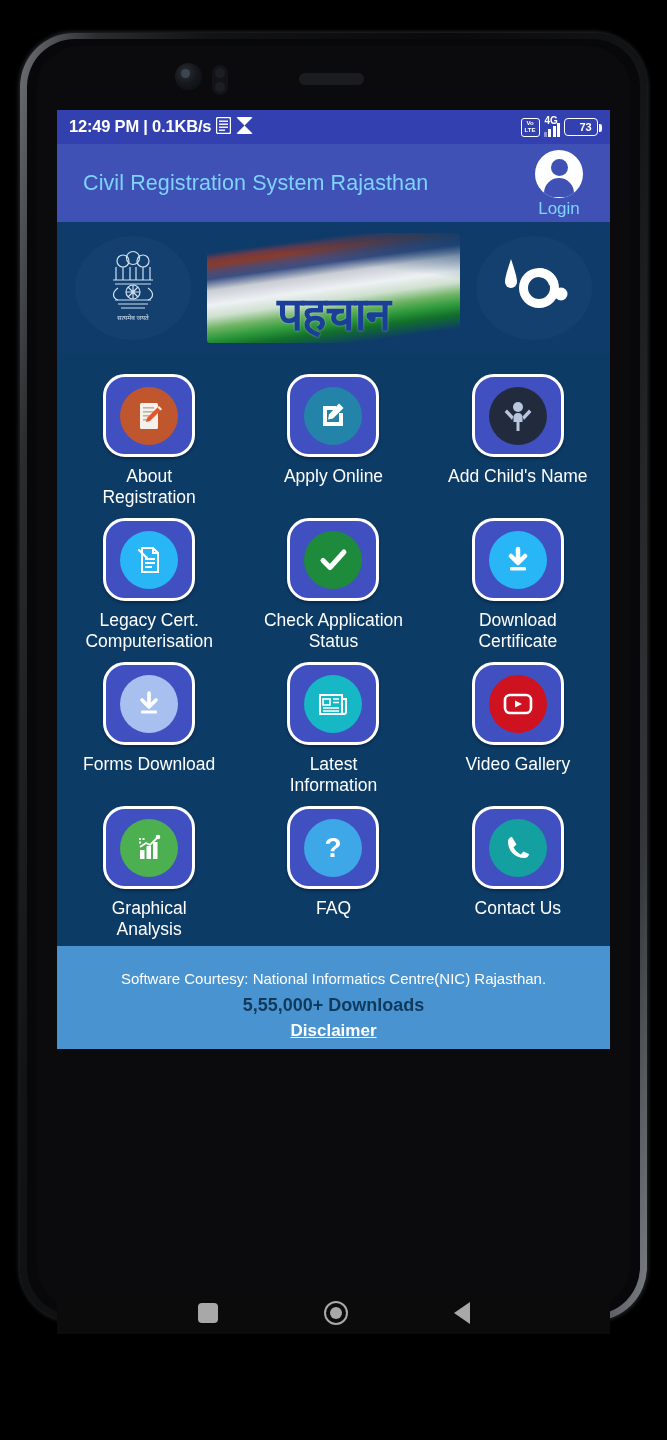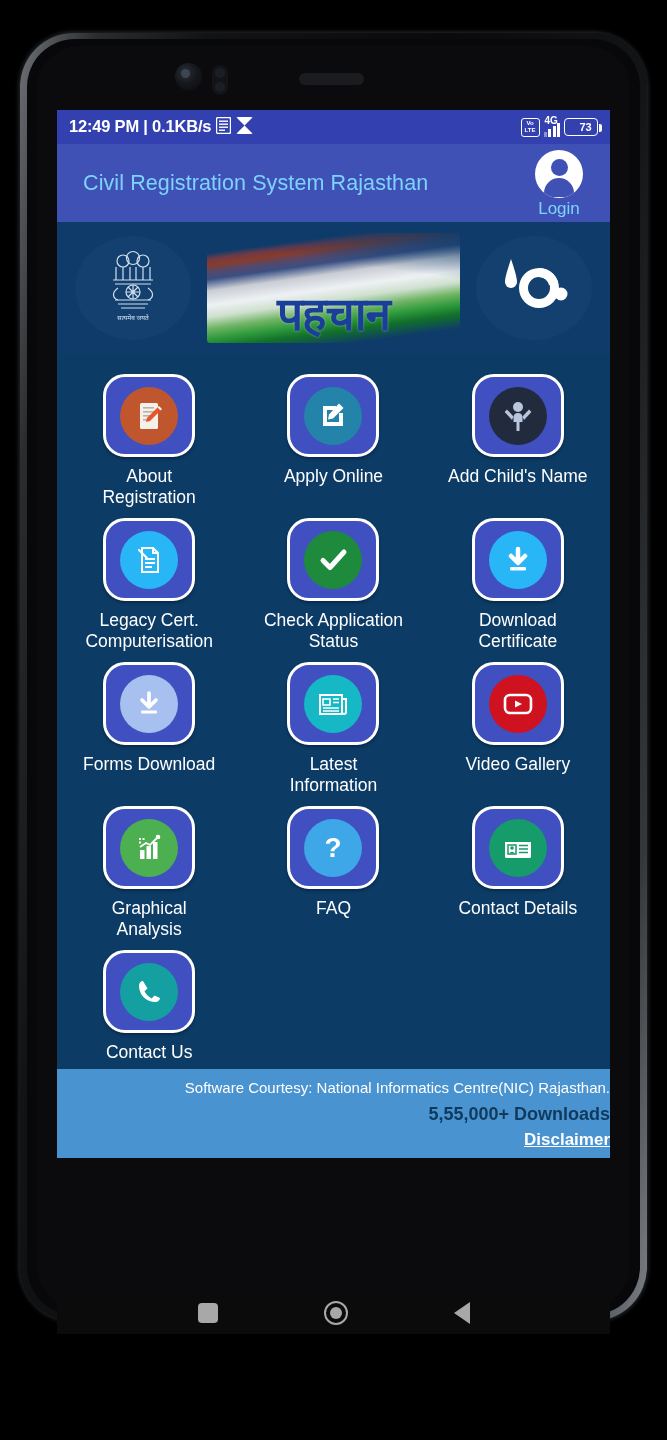--- a/index.html
+++ b/index.html
@@ -159,21 +159,21 @@
     position:relative;
   }
   .tile-icon svg{ display:block; }
   .tile-label{
     margin-top:9px; color:#fff; font-size:17.5px; line-height:21px;
     text-align:center; max-width:140px; word-wrap:break-word;
   }
 
   
   #footer{
-    background:#4a93d1; padding:9px 0 8px; text-align:right; color:#fff;
+    background:#4a93d1; padding:23px 0 8px; text-align:center; color:#fff;
   }
   #footer-courtesy{ font-size:15px; line-height:20px; }
   #footer-downloads{ font-size:18px; font-weight:bold; color:#103a5c; margin-top:6px; }
   #footer-disclaimer{
     font-size:17px; font-weight:bold; color:#fff; text-decoration:underline;
     margin-top:5px; display:inline-block; cursor:pointer;
   }
 
   
   #nav-bar{
@@ -428,35 +428,20 @@
         <div class="tile-icon" style="background:#3da7e8;">
           <svg width="30" height="34" viewBox="0 0 30 34">
               <text x="15" y="26" font-size="28" font-weight="bold" fill="#fff" text-anchor="middle" font-family="'Liberation Sans',sans-serif">?</text>
             </svg>
         </div>
       </div>
       <div class="tile-label">FAQ</div>
     </div>
 
 
-    <div class="tile">
-      <div class="tile-box">
-        <div class="tile-icon" style="background:#169b6b;">
-          <svg width="34" height="28" viewBox="0 0 34 28">
-              <rect x="4" y="4" width="26" height="20" rx="1.5" fill="#fff"></rect>
-              <rect x="4" y="4" width="26" height="4" fill="#169b6b"></rect>
-              <rect x="7" y="11" width="8" height="9" fill="none" stroke="#169b6b" stroke-width="1.5"></rect>
-              <circle cx="11" cy="14" r="1.8" fill="#169b6b"></circle>
-              <path d="M8.3 19.5 a3 3 0 0 1 5.4 0 Z" fill="#169b6b"></path>
-              <path d="M18 11.5 h9 M18 15 h9 M18 18.5 h9" stroke="#169b6b" stroke-width="1.5"></path>
-            </svg>
-        </div>
-      </div>
-      <div class="tile-label">Contact Details</div>
-    </div>
 
     <div class="tile">
       <div class="tile-box">
         <div class="tile-icon" style="background:#14a0a0;">
           <svg width="30" height="30" viewBox="0 0 30 30">
               <path d="M9 4 c-2 0 -4 2 -4 4.5 C5 18 12 25 21.5 25 C24 25 26 23 26 21 l-5.5 -2.5 l-2.8 3 c-3 -1.5 -5.7 -4.2 -7.2 -7.2 l3 -2.8 Z" fill="#fff"></path>
             </svg>
         </div>
       </div>
       <div class="tile-label">Contact Us</div>

